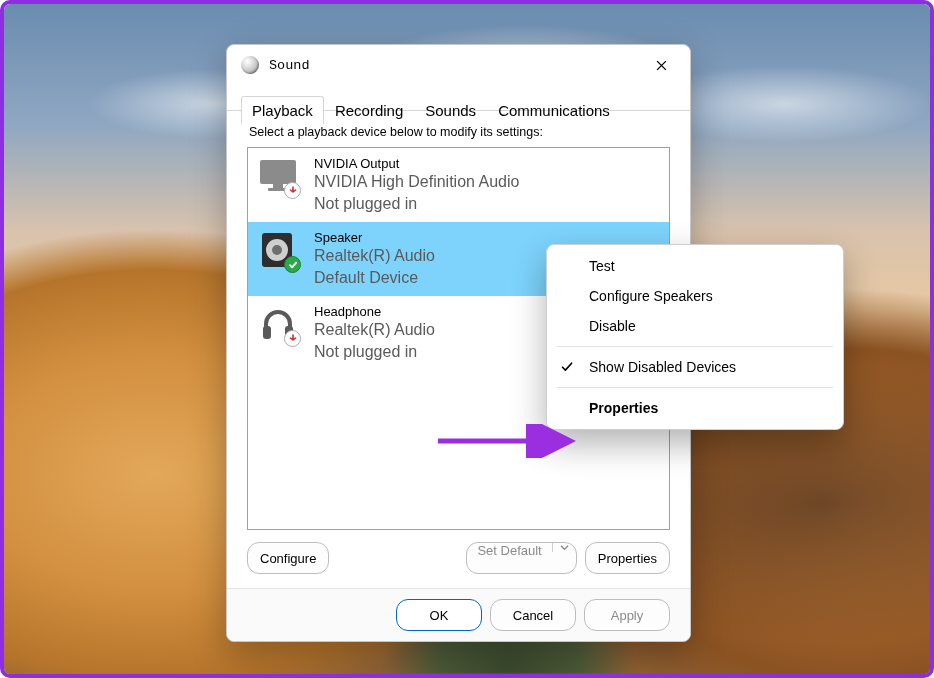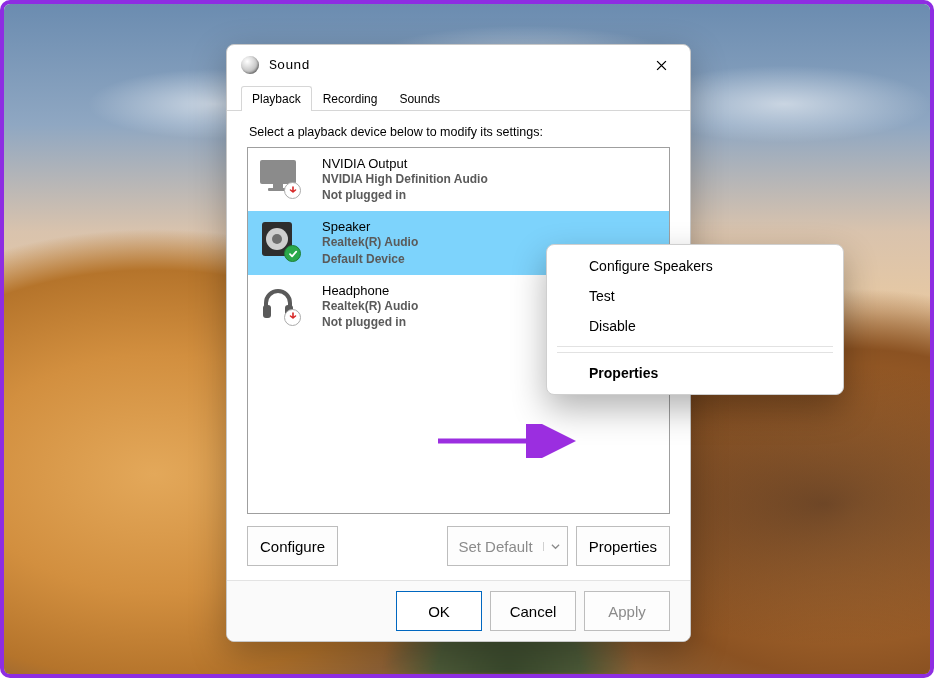--- a/index.html
+++ b/index.html
@@ -64,61 +64,61 @@
   }
   .close-btn svg{ width:11px; height:11px; }
 
   
   .tabstrip{
     display:flex; align-items:flex-end;
     padding-left:14px; height:26px;
     border-bottom:1px solid #d6d6d6;
   }
   .tab{
-    padding:5px 10px 5px; font-size:12px; color:#000;
+    padding:5px 10px 5px; font-size:15px; color:#000;
     border:1px solid transparent; border-bottom:none;
-    position:relative; top:1px; background:transparent; cursor:default;
+    position:relative; top:14px; background:transparent; cursor:default;
   }
   .tab.active{
     background:#fff; border-color:#d6d6d6; border-radius:3px 3px 0 0;
   }
 
   .body{
     flex:1 1 auto; padding:14px 20px 0 20px; display:flex; flex-direction:column;
   }
   .instr{ margin:0 0 8px 2px; font-size:12.5px; }
 
   .device-list{
     flex:1 1 auto; border:1px solid #9f9f9f; background:#fff; overflow:hidden;
   }
   .device{
-    display:flex; align-items:flex-start; padding:8px 10px 8px 10px; gap:24px;
+    display:flex; align-items:flex-start; padding:8px 10px 8px 10px; gap:16px;
   }
   .device.selected{ background:#7dd3fc; }
   .dev-icon{ width:40px; height:40px; position:relative; flex:0 0 auto; }
   .overlay-badge{
     position:absolute; right:-3px; bottom:-3px; width:17px; height:17px;
     border-radius:50%; background:#fff; border:1px solid #aaa;
     display:flex; align-items:center; justify-content:center;
   }
   .dev-text .dev-name{ font-size:13px; }
-  .dev-text .dev-sub{ font-size:12px; color:#5a5a5a; line-height:1.35;font-weight:bold; }
+  .dev-text .dev-sub{ font-size:16px; color:#5a5a5a; line-height:1.35; }
 
   .button-row{
     display:flex; align-items:center; gap:8px; padding:12px 0 14px;
   }
   .push{
     margin-left:auto;
   }
   .btn{
-    height:40px; padding:0 12px; font-size:15px;
-    border:1px solid #bdbdbd; border-radius:0; background:#fdfdfd; color:#000;
+    height:32px; padding:0 12px; font-size:13px;
+    border:1px solid #bdbdbd; border-radius:12px; background:#fdfdfd; color:#000;
   }
   .btn.disabled{ color:#8b8b8b; }
-  .btn.split{ padding:0; display:inline-flex; align-items:center; }
+  .btn.split{ padding:0; display:inline-flex; align-items:flex-start; }
   .btn.split span{ display:inline-flex; align-items:center; padding:0 10px; }
   .btn.split .caret{ border-left:1px solid #d0d0d0; padding:0 7px; display:inline-flex; align-items:center; }
 
   .footer{
     border-top:1px solid #e3e3e3; background:#fafafa;
     padding:10px 20px; display:flex; justify-content:flex-end; gap:8px;
     border-radius:0 0 8px 8px;
   }
   .footer .btn{ width:86px; }
   .btn.primary{ border:1.5px solid #0067c0; background:#fff; }
@@ -162,20 +162,21 @@
       <svg viewBox="0 0 10 10">
           <path d="M1 1 L9 9 M9 1 L1 9" stroke="#000" stroke-width="1.2" fill="none"></path>
         </svg>
     </button>
   </div>
 
   <div class="tabstrip">
     <div class="tab active">Playback</div>
     <div class="tab">Recording</div>
     <div class="tab">Sounds</div>
+    <div class="tab">Communications</div>
   </div>
 
   <div class="body">
     <p class="instr">Select a playback device below to modify its settings:</p>
 
     <div class="device-list">
 
       <div class="device">
         <div class="dev-icon">
           <svg viewBox="0 0 40 40" class="monitor-icon">
@@ -255,24 +256,27 @@
   </div>
 
   <div class="footer">
     <button class="btn primary">OK</button>
     <button class="btn">Cancel</button>
     <button class="btn disabled">Apply</button>
   </div>
 </div>
 
 <div class="ctx" id="ctx">
+    <div class="mi"><span>Test</span></div>
     <div class="mi"><span>Configure Speakers</span></div>
-    <div class="mi"><span>Test</span></div>
     <div class="mi"><span>Disable</span></div>
     <hr>
+    <div class="mi"><span class="chk"><svg viewBox="0 0 12 12" width="12" height="12">
+          <path d="M1.5 6.2 L4.4 9.1 L10.6 2.2" fill="none" stroke="#000" stroke-width="1.6" stroke-linecap="round" stroke-linejoin="round"></path>
+        </svg></span><span>Show Disabled Devices</span></div>
     <hr>
     <div class="mi bold"><span>Properties</span></div>
   </div>
 
 <svg class="arrow" width="150" height="34">
   <defs>
     <marker id="ah" markerWidth="10" markerHeight="10" refX="8" refY="5" orient="auto">
       <path d="M0 0 L10 5 L0 10 Z" fill="#9b2ee0"></path>
     </marker>
   </defs>

